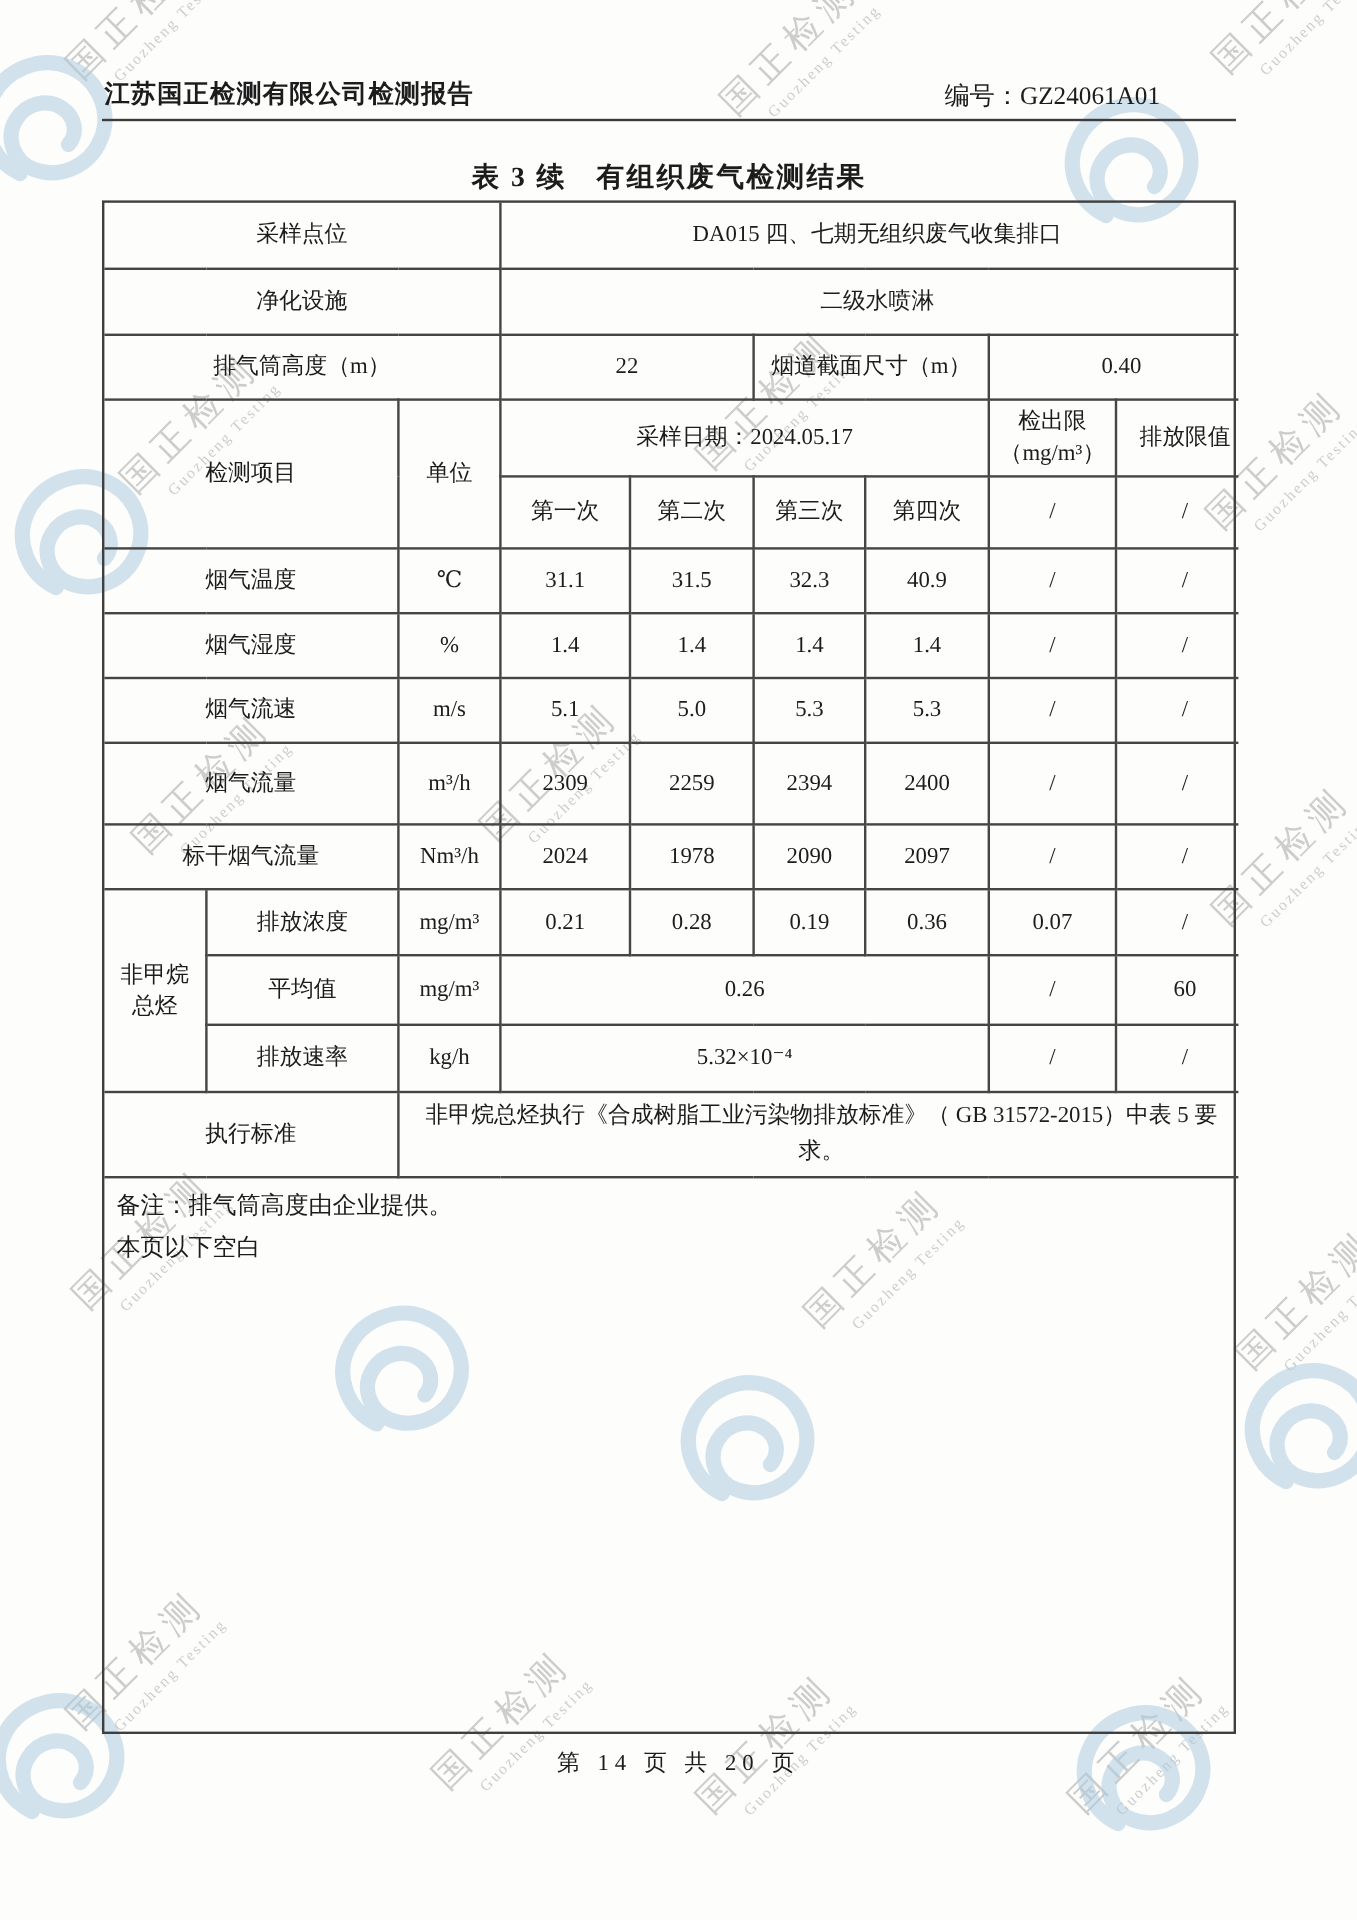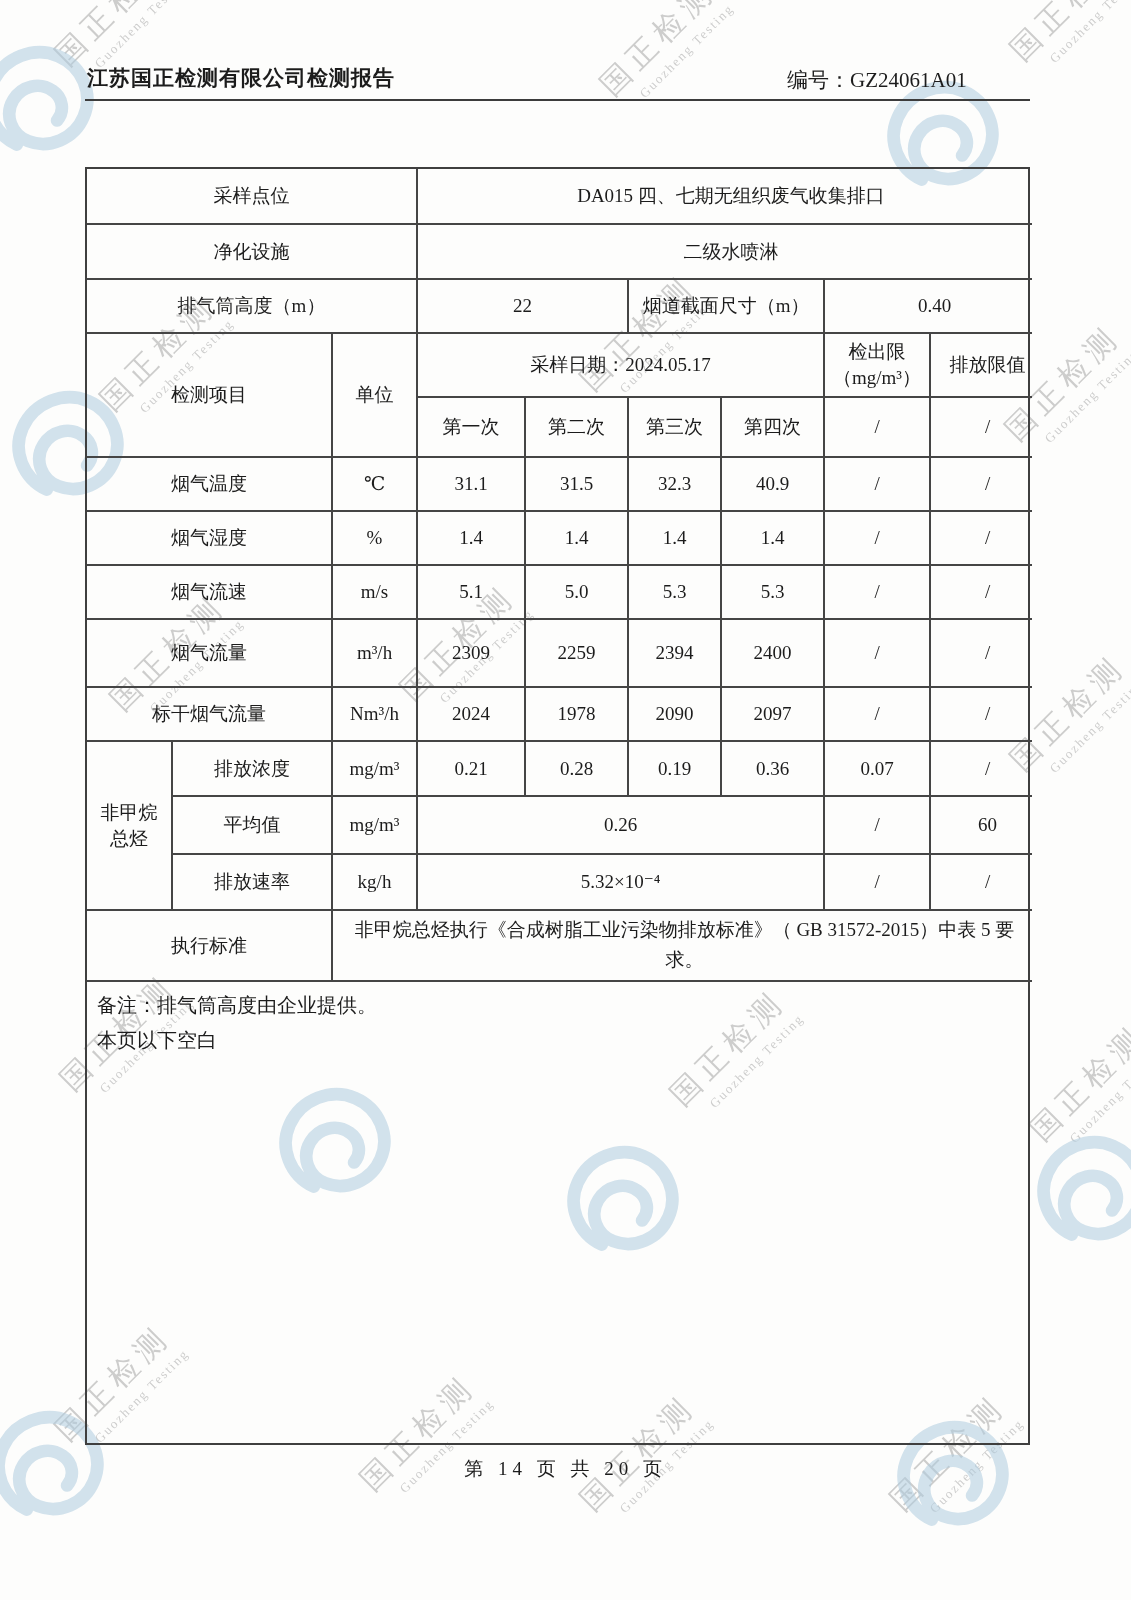--- a/index.html
+++ b/index.html
@@ -132,20 +132,21 @@
       <path d="M32 91 C11 81 2 57 11 37 C21 15 47 5 68 14 C89 23 99 47 90 67 C82 86 60 95 42 88 C27 82 21 65 29 52 C36 40 52 36 63 44 C72 50 74 62 67 70" fill="none" stroke="#afccdf" stroke-width="11" stroke-linecap="round"></path>
     </svg>
   </div>
 
 <div id="content">
 
   <div class="hdr-title">江苏国正检测有限公司检测报告</div>
   <div class="hdr-no"><span>编号：</span><span>GZ24061A01</span></div>
   <div class="hdr-rule"></div>
 
+  <div class="tbl-title">表 3 续　有组织废气检测结果</div>
 
   <div class="sheet">
     <table class="results">
       <colgroup>
           <col style="width: 85px;">
           <col style="width: 160px;">
           <col style="width: 85px;">
           <col style="width: 108px;">
           <col style="width: 103px;">
           <col style="width: 93px;">

